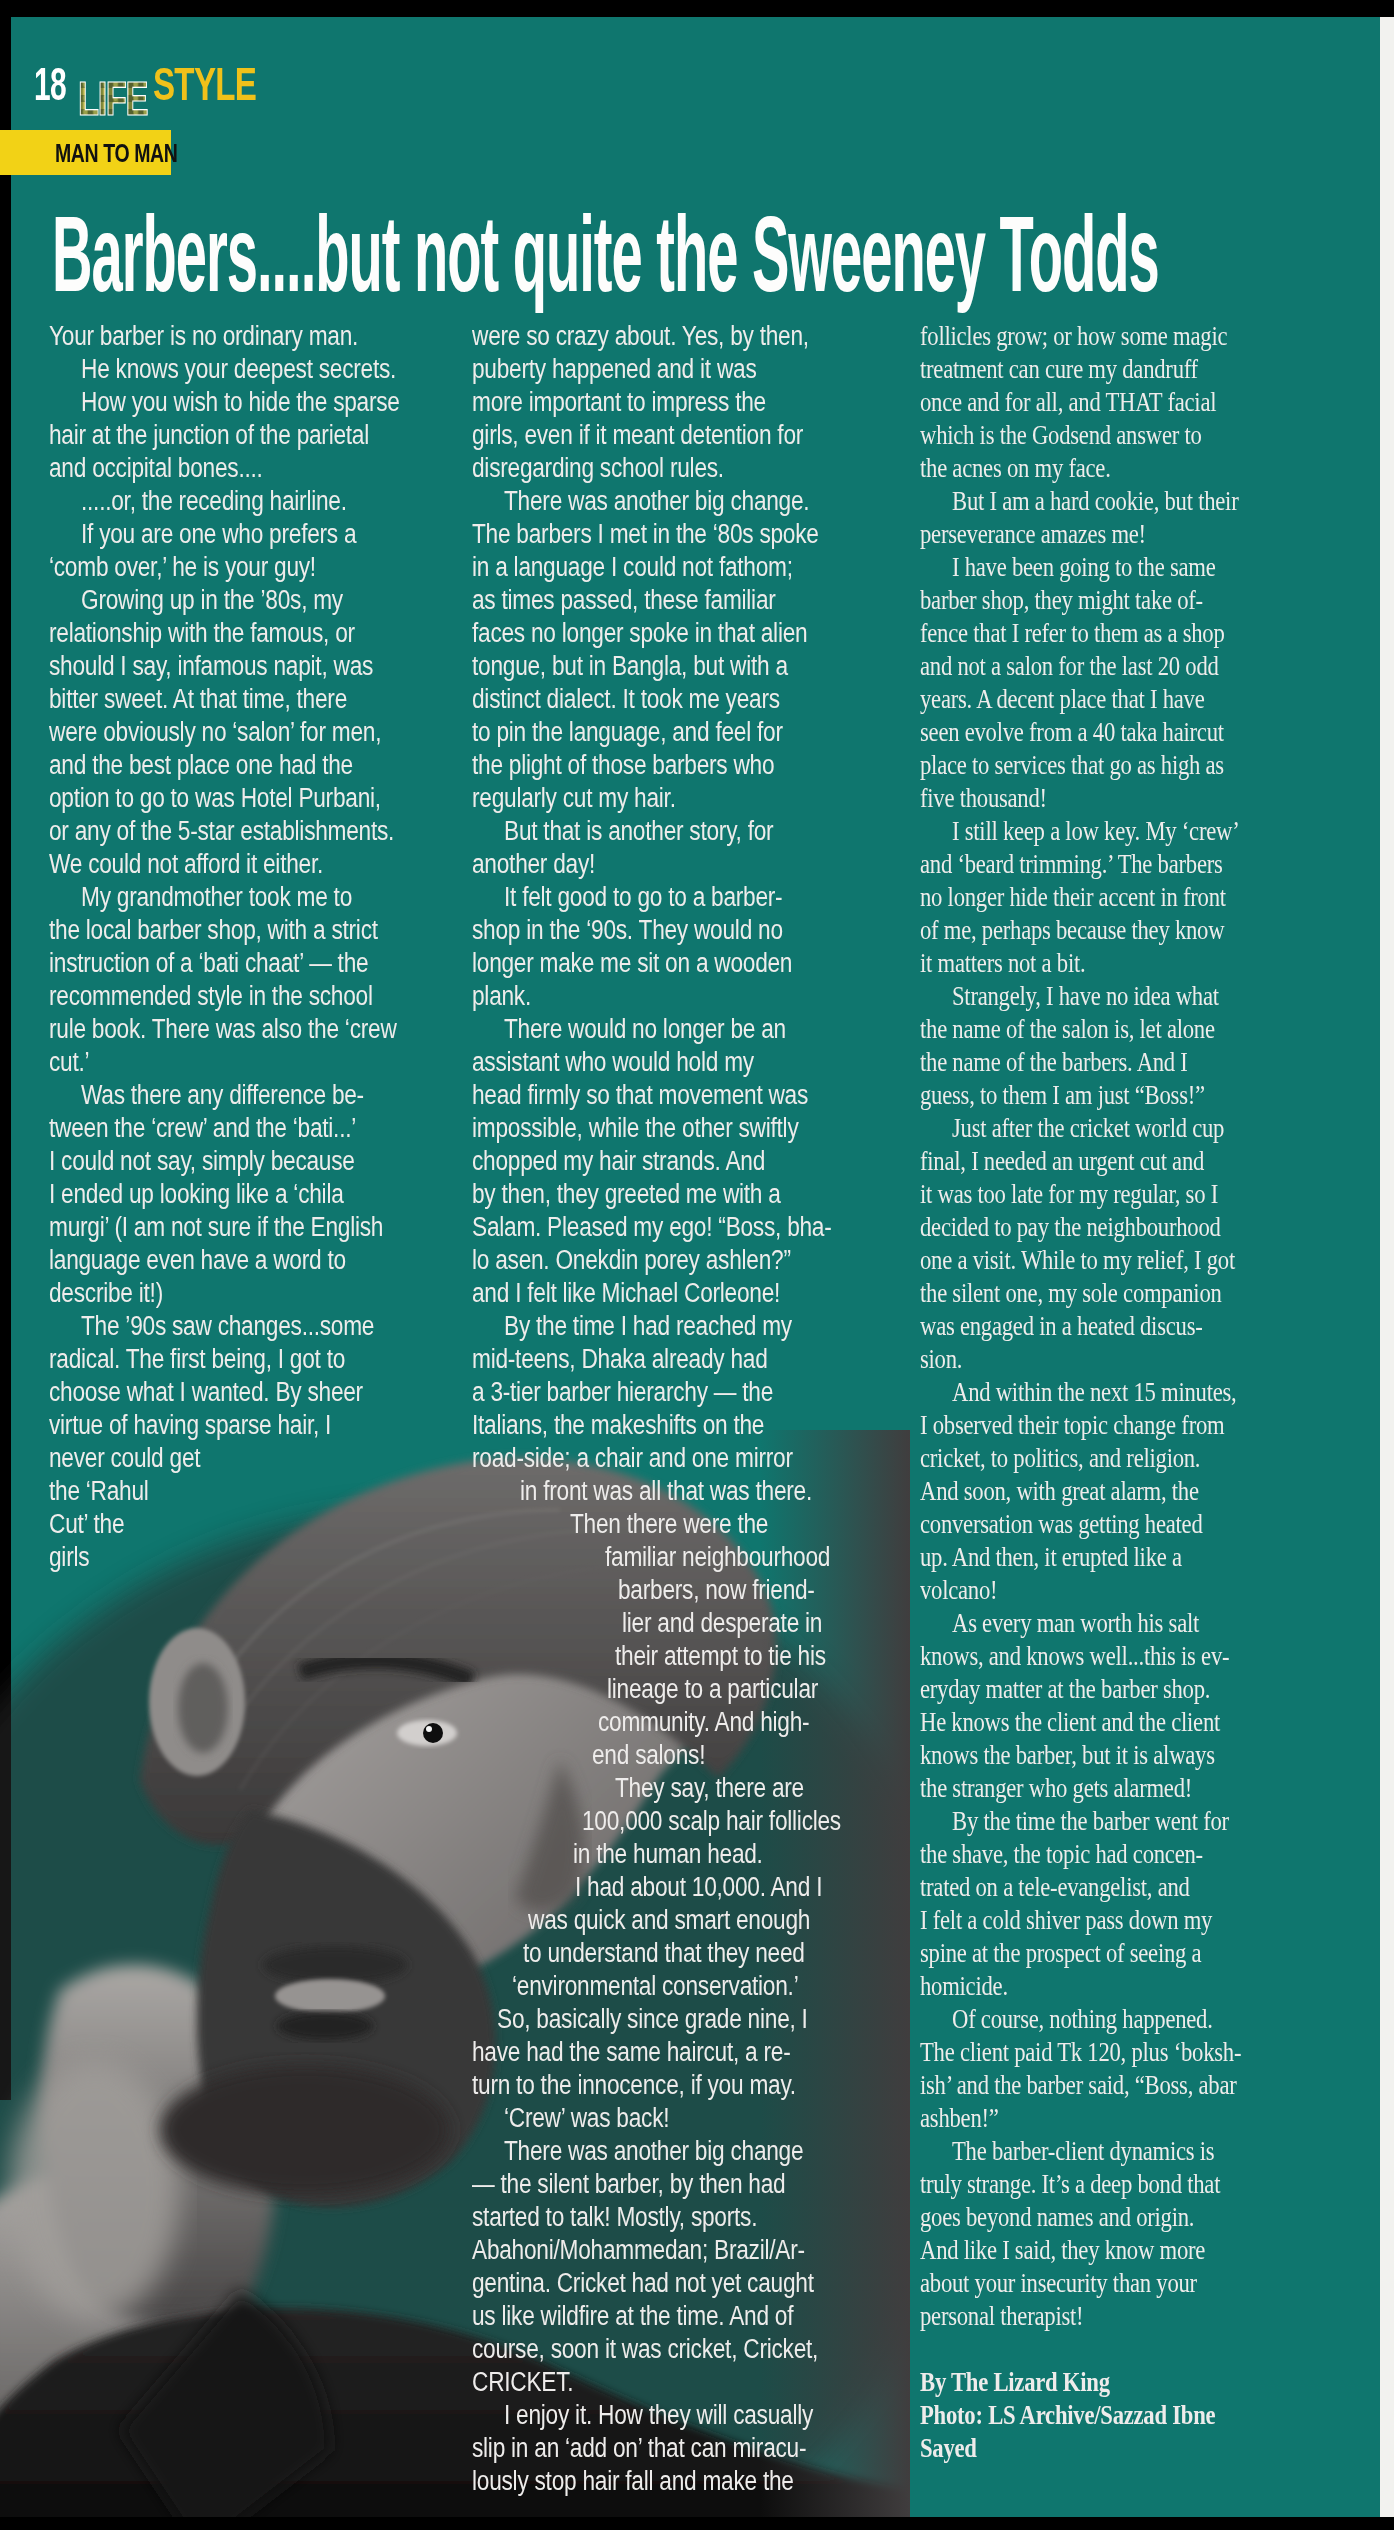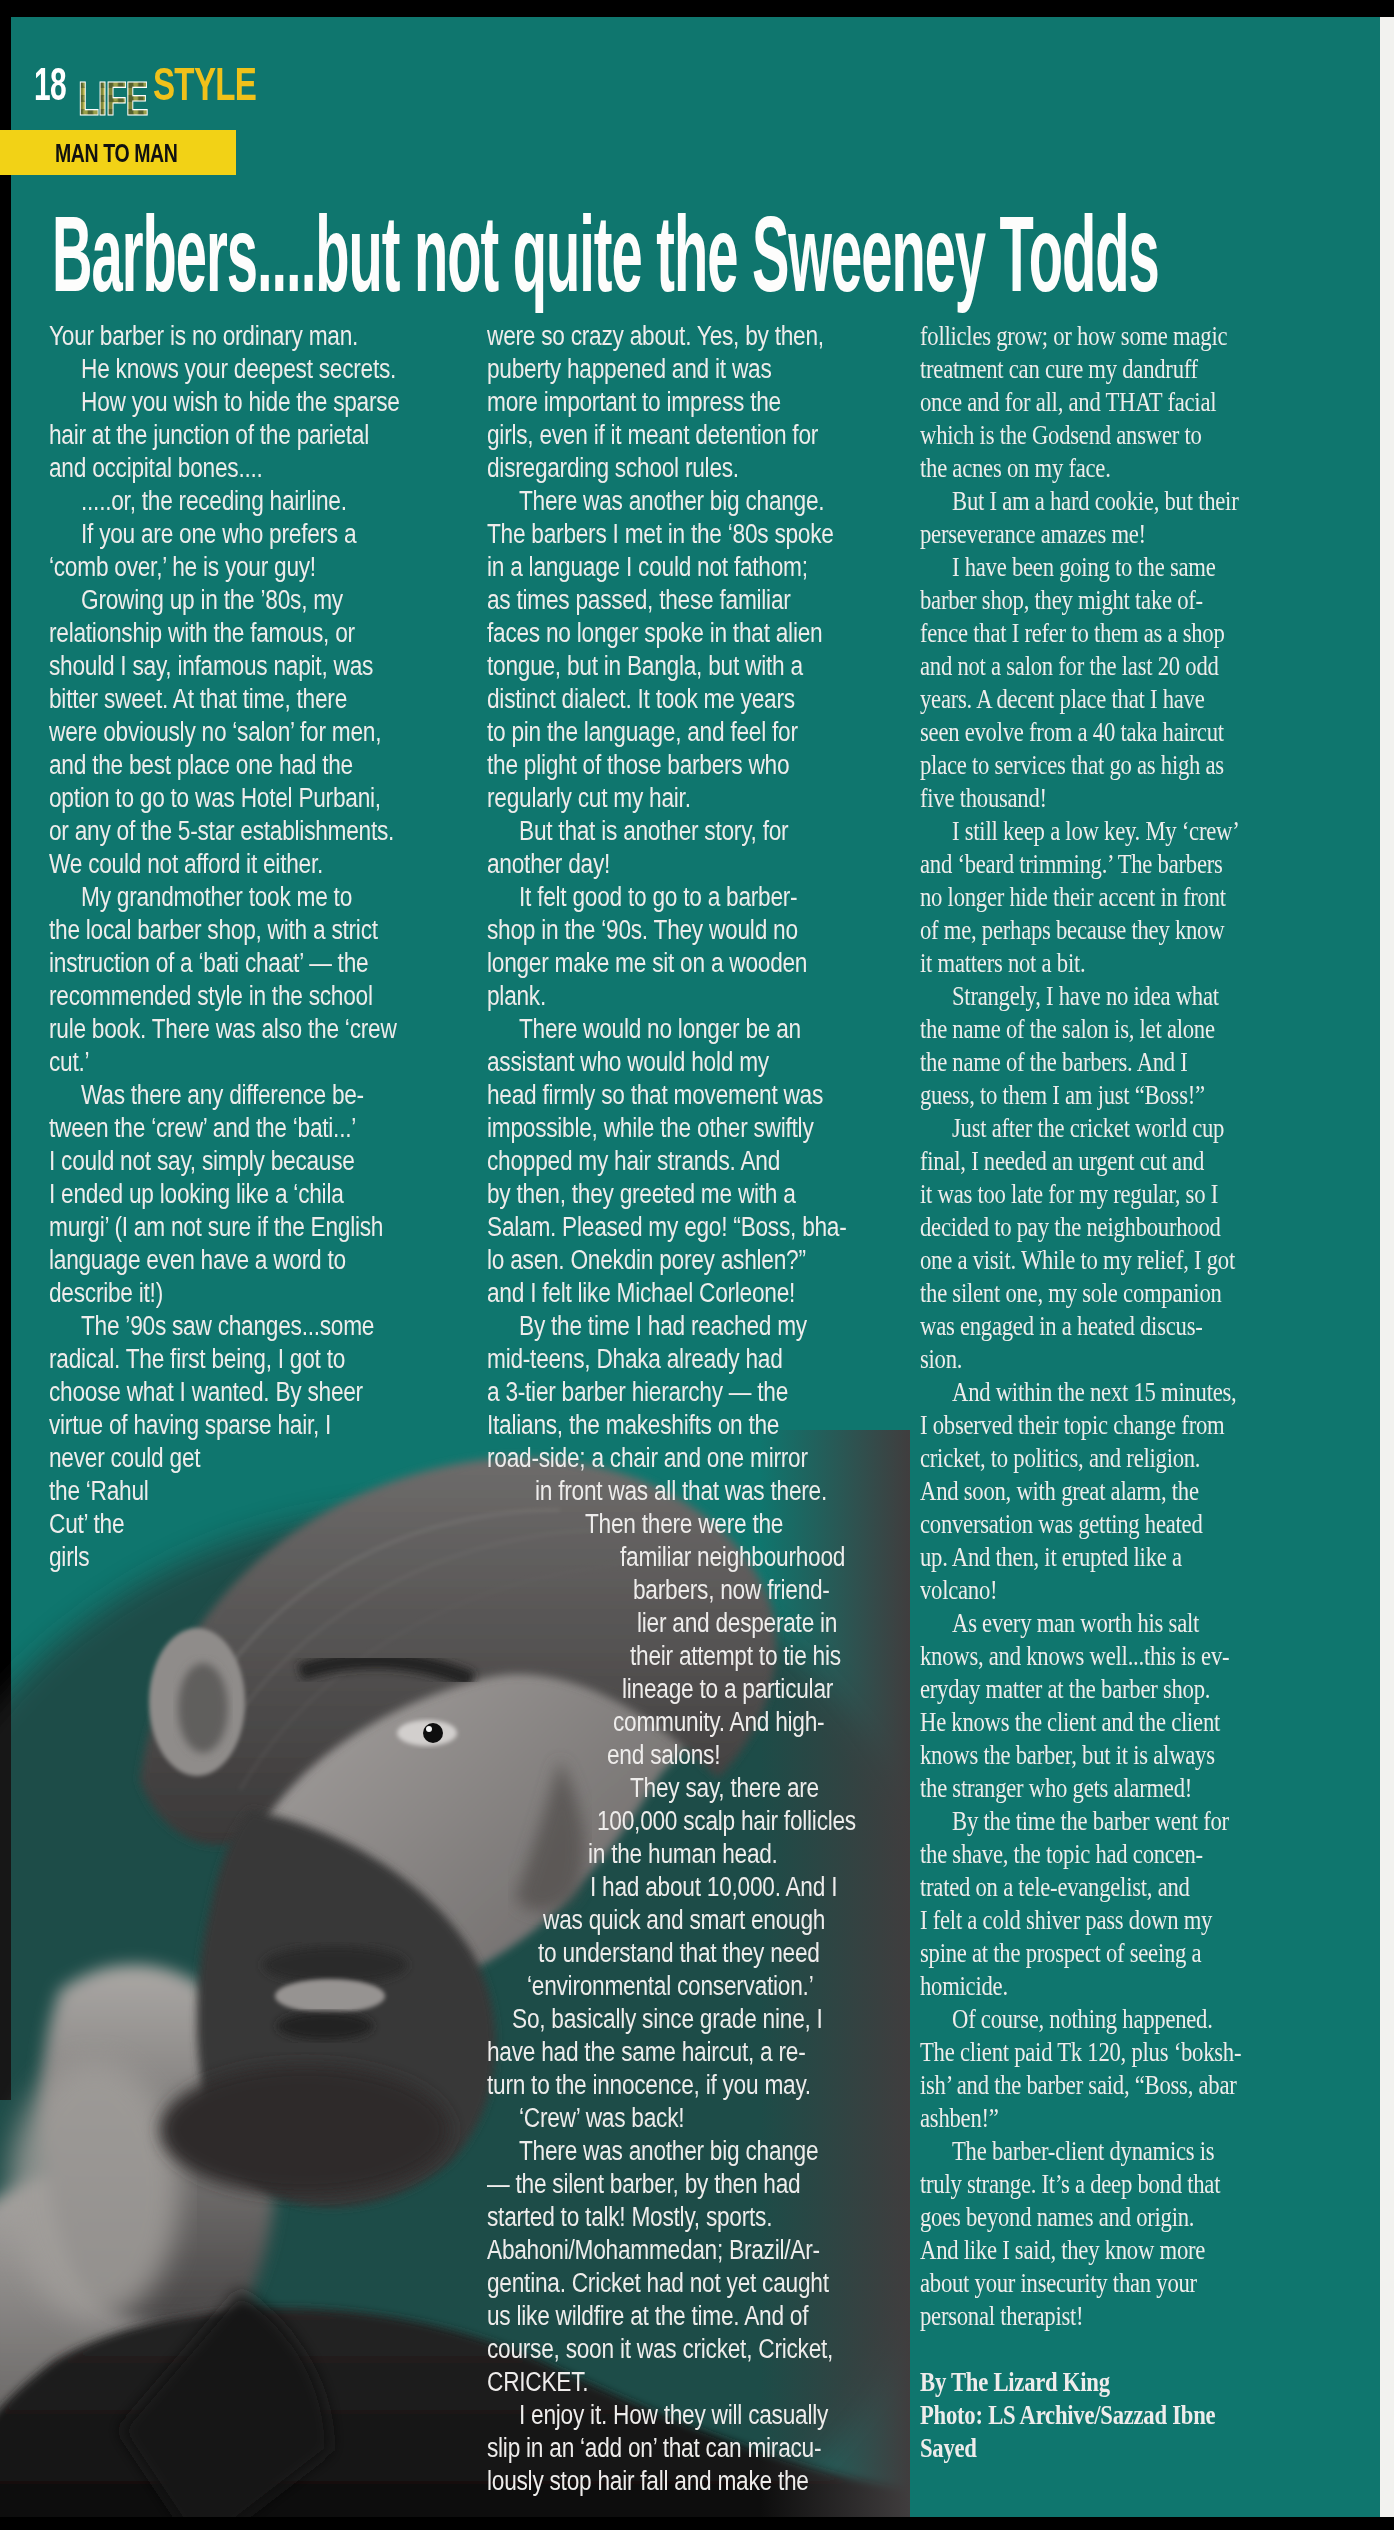--- a/index.html
+++ b/index.html
@@ -9,30 +9,30 @@
   .bar-top{position:absolute;left:0;top:0;width:1394px;height:17px;background:#000;z-index:6;}
   .bar-bottom{position:absolute;left:0;top:2517px;width:1394px;height:13px;background:#000;z-index:6;}
   .strip-left{position:absolute;left:0;top:0;width:11px;height:2100px;background:#000;z-index:0;}
   .strip-right{position:absolute;left:1380px;top:17px;width:14px;height:2500px;background:#f2f2ef;z-index:6;}
   
   .pageno{position:absolute;left:34px;top:57px;font-size:46px;font-weight:bold;color:#fff;
           transform:scaleX(.65);transform-origin:0 0;letter-spacing:-1px;z-index:3;}
   .logo-life{position:absolute;left:78px;top:54px;z-index:3;margin-top:20px;}
   .logo-style{position:absolute;left:153px;top:57px;font-size:46px;font-weight:bold;
           transform:scaleX(.72);transform-origin:0 0;letter-spacing:-1px;z-index:3;}
-  .tagbar{position:absolute;left:0;top:130px;width:236px;height:45px;z-index:3;}
+  .tagbar{position:absolute;left:0;top:130px;width:171px;height:45px;z-index:3;}
   .tagbar span{position:absolute;left:55px;top:9px;font-size:25px;font-weight:bold;color:#111;
           transform:scaleX(.78);transform-origin:0 0;letter-spacing:-0.5px;white-space:nowrap;}
   
   .headline{position:absolute;left:52px;top:200px;font-size:108px;font-weight:bold;color:#fdfdfc;
           transform:scaleX(.52);transform-origin:0 0;letter-spacing:-2px;white-space:nowrap;
           line-height:1;z-index:3;}
   
   .col{position:absolute;top:320px;width:414px;z-index:2;}
-  #col1{left:49px;} #col2{left:487px;} #col3{left:920px;font-family:Liberation Serif, serif;}
+  #col1{left:49px;} #col2{left:472px;} #col3{left:920px;font-family:Liberation Serif, serif;}
   .line{height:33px;line-height:33px;font-size:27px;letter-spacing:-0.3px;color:#eeeceb;
         white-space:nowrap;transform:scaleX(.84);transform-origin:0 50%;}
   .line.bold{font-weight:bold;}
   
   .photo{position:absolute;left:0;top:1430px;width:910px;height:1100px;z-index:1;}
 </style>
 </head>
 <body>
 
 <div class="page">

